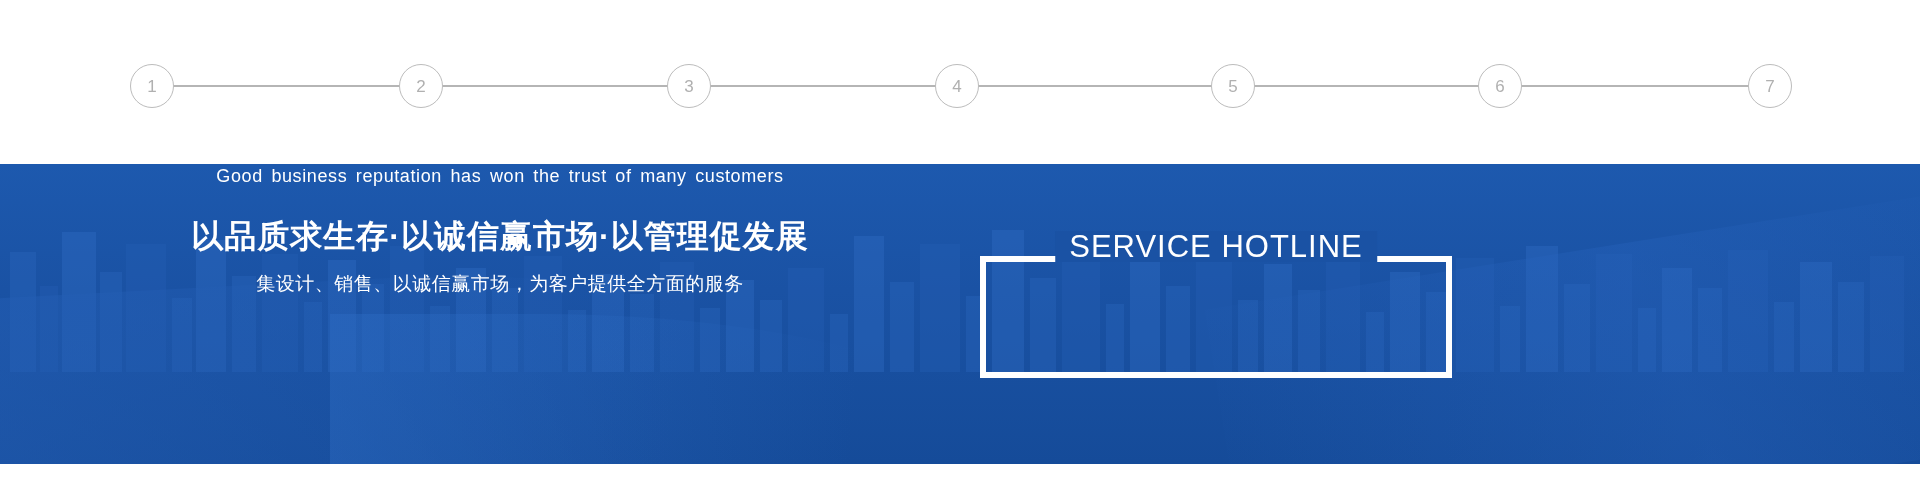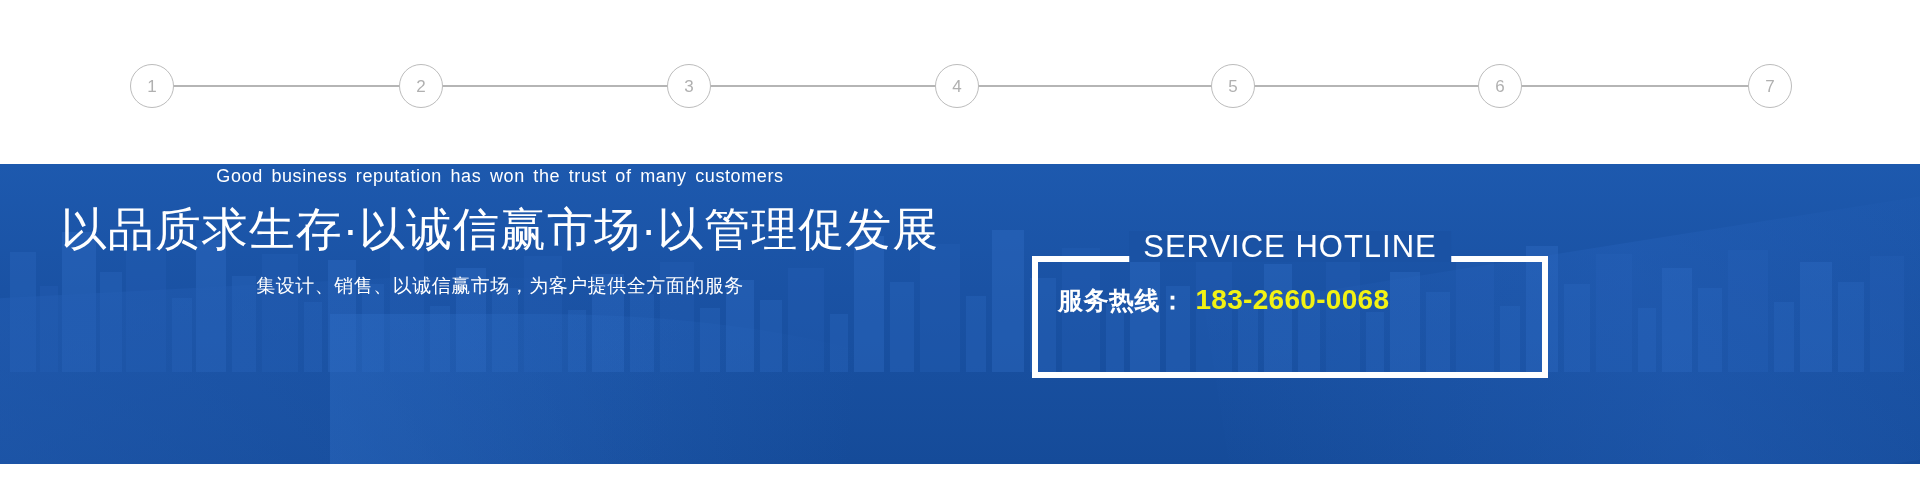--- a/index.html
+++ b/index.html
@@ -68,32 +68,32 @@
     position:absolute; left:0; top:0; width:1000px; height:300px;
     display:flex; flex-direction:column; align-items:center; 
     padding-top:2px;
   }
   .slogan-en {
     color:#ffffff; font-size:18px; letter-spacing:.6px;
     word-spacing:3px; white-space:nowrap; margin-bottom:12px;
     font-weight:400;
   }
   .slogan-main {
-    color:#ffffff; font-size:46px; font-weight:400; white-space:nowrap;
-    letter-spacing:1px; margin-bottom:12px;
+    color:#ffffff; font-size:32px; font-weight:700; white-space:nowrap;
+    letter-spacing:1px; margin-bottom:12px;margin-top:16px;
   }
   .slogan-sub {
     color:#ffffff; font-size:19px; font-weight:400; white-space:nowrap;
     letter-spacing:.5px;
   }
 
   
   .hotline {
-    position:absolute; left:1032px; top:92px;
-    width:516px; height:122px;
+    position:absolute; left:980px; top:92px;
+    width:472px; height:122px;
   }
   .hl-frame {
     position:absolute; inset:0;
     border:6px solid #ffffff;
   }
   .hl-title {
     position:absolute; top:-25px; left:50%; transform:translateX(-50%);
     background:#1a52a4; padding:0 14px;
     color:#ffffff; font-size:31px; font-weight:400;
     letter-spacing:1px; white-space:nowrap; line-height:1;
@@ -214,21 +214,17 @@
     <div class="slogan">
       <div class="slogan-en">Good business reputation has won the trust of many customers</div>
       <div class="slogan-main">以品质求生存·以诚信赢市场·以管理促发展</div>
       <div class="slogan-sub">集设计、销售、以诚信赢市场，为客户提供全方面的服务</div>
     </div>
 
     <div class="hotline">
       <div class="hl-frame"></div>
       <div class="hl-title">SERVICE  HOTLINE</div>
       <div class="hl-rows">
-        <div class="hl-row">
-          <span class="hl-label">服务热线：</span>
-          <span class="hl-num">183-2660-0068</span>
-        </div>
       </div>
     </div>
   </div>
 
 </div>
 
 </body></html>

